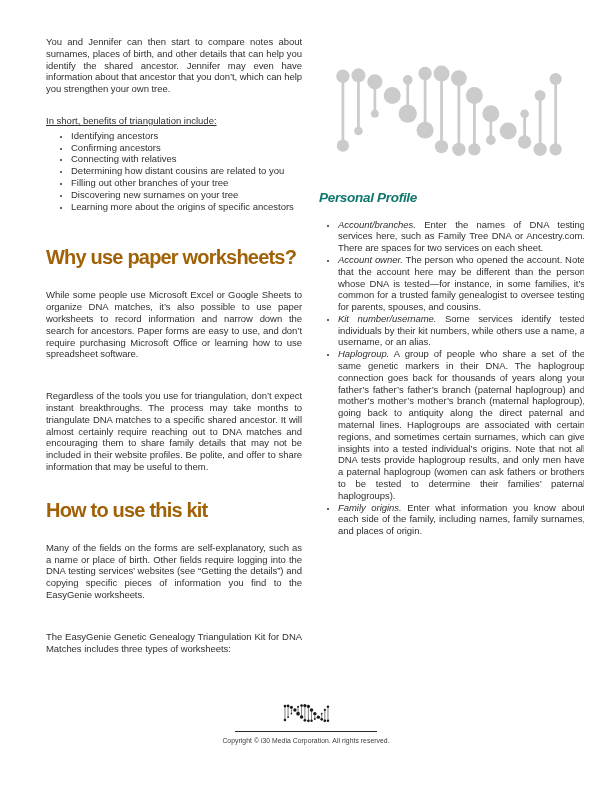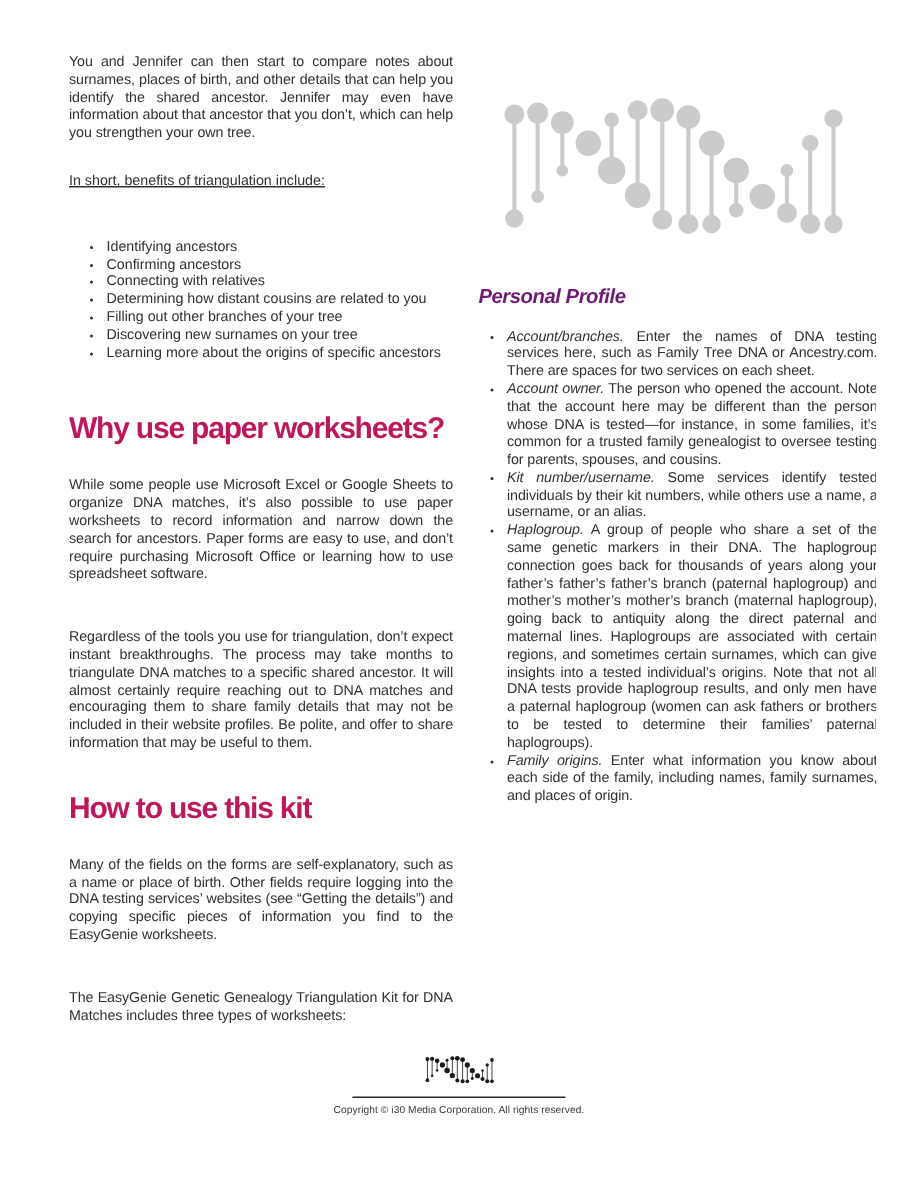--- a/index.html
+++ b/index.html
@@ -7,31 +7,31 @@
     position:relative;width:584px;height:792px;background:#ffffff;overflow:hidden;
     font-family:"Liberation Sans",sans-serif;color:#303030;
     -webkit-font-smoothing:antialiased;
   }
   
   .col-left{position:absolute;left:46px;top:36px;width:256px;}
   .col-right{position:absolute;left:319px;top:58px;width:266px;}
   
   .para{margin:0;font-size:9.5px;line-height:11.8px;text-align:justify;letter-spacing:-0.05px;}
   .benefits-title{margin:20px 0 0 0;font-size:9.5px;line-height:11.8px;text-decoration:underline;}
-  ul.benefits{margin:32px 0 0 0;padding:0 0 0 25px;list-style:disc;font-size:9.5px;line-height:11.8px;}
+  ul.benefits{margin:3px 0 0 0;padding:0 0 0 25px;list-style:disc;font-size:9.5px;line-height:11.8px;}
   ul.benefits li::marker{font-size:7.5px;}
   
-  .h-big{margin:0;font-weight:700;font-size:20px;line-height:1.1;letter-spacing:-0.8px;color:#be185d;}
+  .h-big{margin:0;font-weight:700;font-size:20px;line-height:1.1;letter-spacing:-0.8px;color:#a16207;}
   .h-why{margin-top:34px;}
   .h-how{margin-top:26px;}
   .mt-after-h{margin-top:21px;}
   .mt-para{margin-top:30px;}
   
   .dna-large{display:block;width:250px;height:105px;margin-left:3px;color:#cbcbcb;}
-  .profile-title{margin:27px 0 0 0;font-style:italic;font-weight:700;font-size:13.5px;line-height:1.15;letter-spacing:-0.3px;color:#701a75;}
+  .profile-title{margin:27px 0 0 0;font-style:italic;font-weight:700;font-size:13.5px;line-height:1.15;letter-spacing:-0.3px;color:#0f766e;}
   .intro{margin-top:19px;}
   ul.fields{margin:13px 0 0 0;padding:0 0 0 19px;list-style:disc;font-size:9.5px;line-height:11.8px;}
   ul.fields li{text-align:justify;letter-spacing:-0.05px;}
   ul.fields li::marker{font-size:7.5px;}
   .term{font-style:italic;}
   
   .footer{position:absolute;left:0;top:702px;width:612px;text-align:center;}
   .dna-small{display:block;width:48px;height:22px;margin:0 auto;color:#1a1a1a;}
   .footer-line{width:142px;height:0;border-top:1px solid #2a2a2a;margin:7px auto 0 auto;}
   .copyright{margin:4px 0 0 0;font-size:6.8px;line-height:9px;color:#3a3a3a;letter-spacing:0.05px;text-align:center;}

